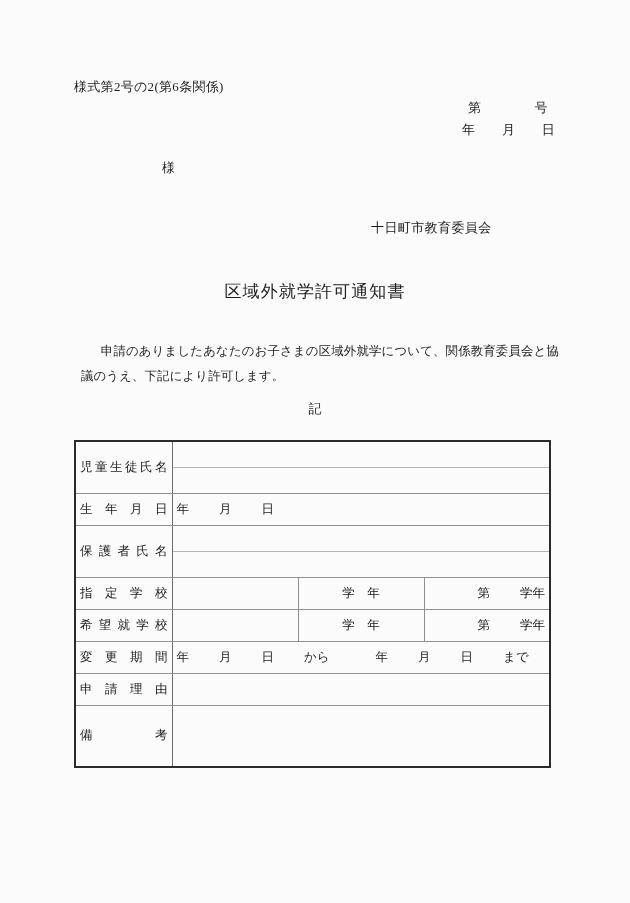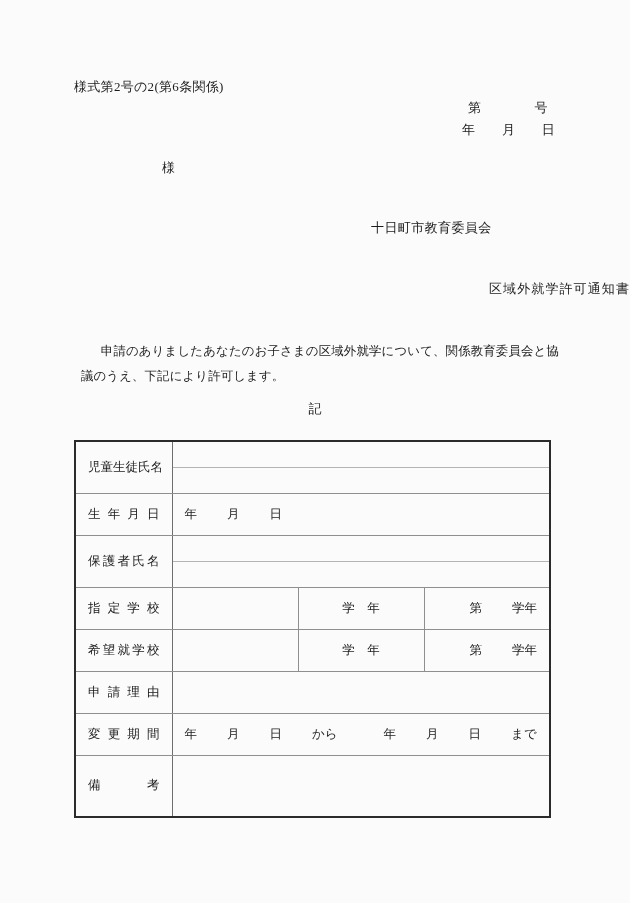--- a/index.html
+++ b/index.html
@@ -64,22 +64,22 @@
     font-size: 13px;
     white-space: nowrap;
     letter-spacing: 0.4px;
   }
 
   .doc-title {
     position: absolute;
     left: 0;
     top: 280px;
     width: 630px;
-    text-align: right;
-    font-size: 13px;
+    text-align: center;
+    font-size: 17px;
     letter-spacing: 1.1px;
   }
 
   
   .body-text {
     position: absolute;
     left: 81px;
     top: 339px;
     width: 478px;
     font-size: 12.4px;
@@ -103,21 +103,21 @@
     position: absolute;
     left: 74px;
     top: 440px;
     width: 477px;
     border-collapse: collapse;
     table-layout: fixed;
     font-size: 12.5px;
   }
   .form-table td {
     border: 1px solid #8f8f8f;
-    padding: 12px;
+    padding: 4px;
     vertical-align: middle;
   }
   
   .form-table {
     border: 2px solid #2b2b2b;
   }
   .form-table tr:first-child td { border-top: none; }
   .form-table tr:last-child td { border-bottom: none; }
   .form-table td:first-child { border-left: none; }
   .form-table td:last-child { border-right: none; }
@@ -244,34 +244,34 @@
         </td>
         <td></td>
         <td class="col-grade-label">学　年</td>
         <td class="col-grade-value">
           <span>第</span><span class="sp sp-4"></span><span>学年</span>
         </td>
       </tr>
 
       <tr class="r-norm">
         <td class="lbl">
-          <span>申請理由</span>
-        </td>
-        <td colspan="3"></td>
-      </tr>
-
-      <tr class="r-norm">
-        <td class="lbl">
           <span>変更期間</span>
         </td>
         <td class="val-period" colspan="3">
           <span>年</span><span class="sp sp-4"></span><span>月</span><span class="sp sp-4"></span><span>日</span><span class="sp sp-4"></span><span>から</span><span class="sp sp-6"></span><span>年</span><span class="sp sp-4"></span><span>月</span><span class="sp sp-4"></span><span>日</span><span class="sp sp-4"></span><span>まで</span>
         </td>
       </tr>
 
+      <tr class="r-norm">
+        <td class="lbl">
+          <span>申請理由</span>
+        </td>
+        <td colspan="3"></td>
+      </tr>
+
       <tr class="r-memo">
         <td class="lbl">
           <span>備考</span>
         </td>
         <td colspan="3"></td>
       </tr>
     </tbody>
   </table>
 
 </div>

